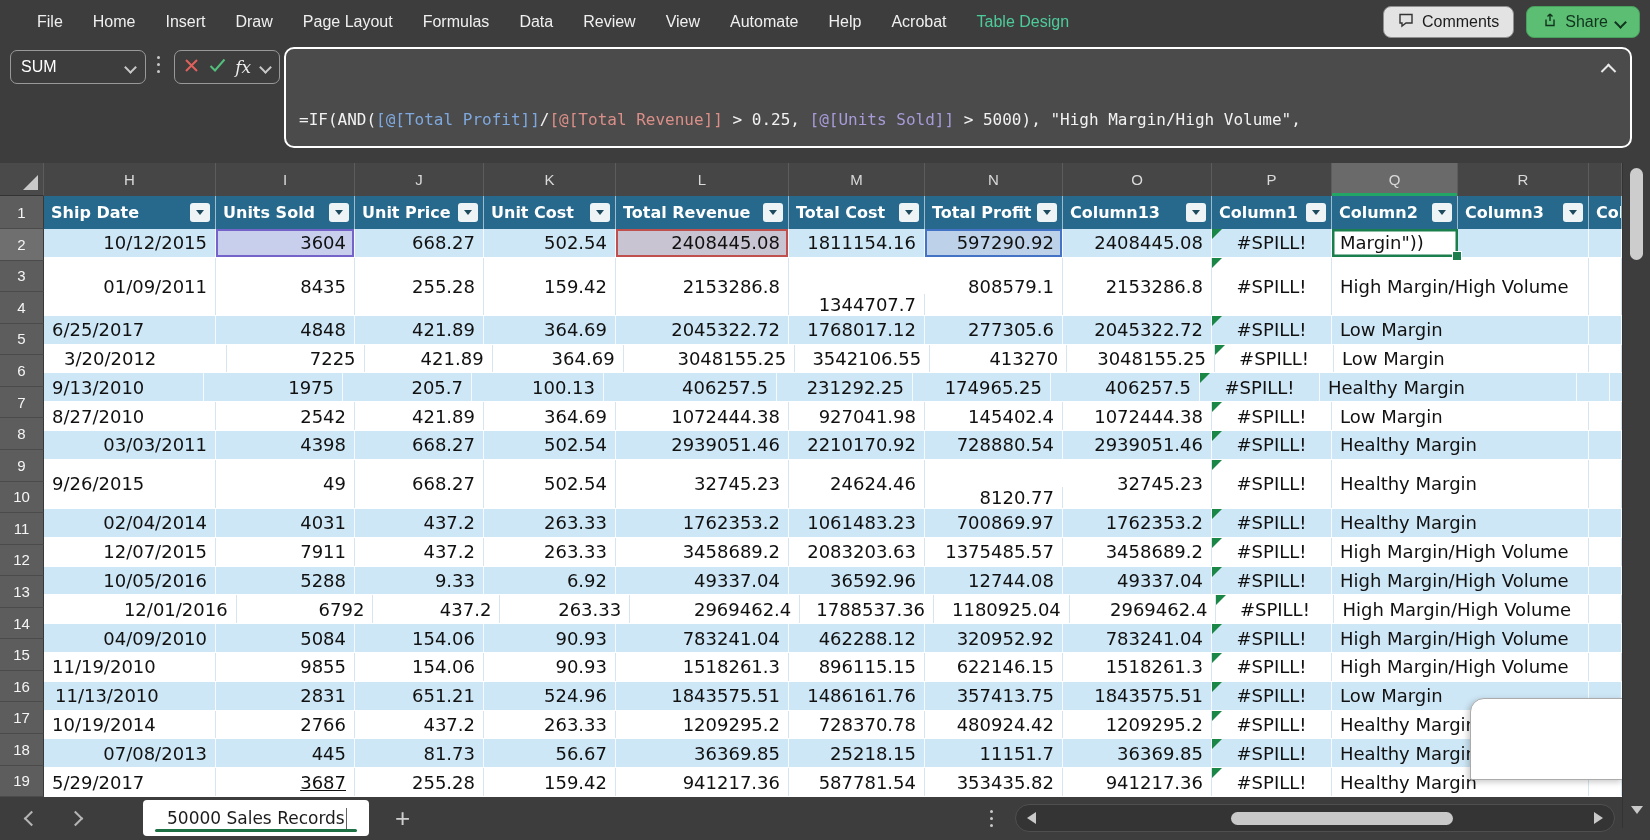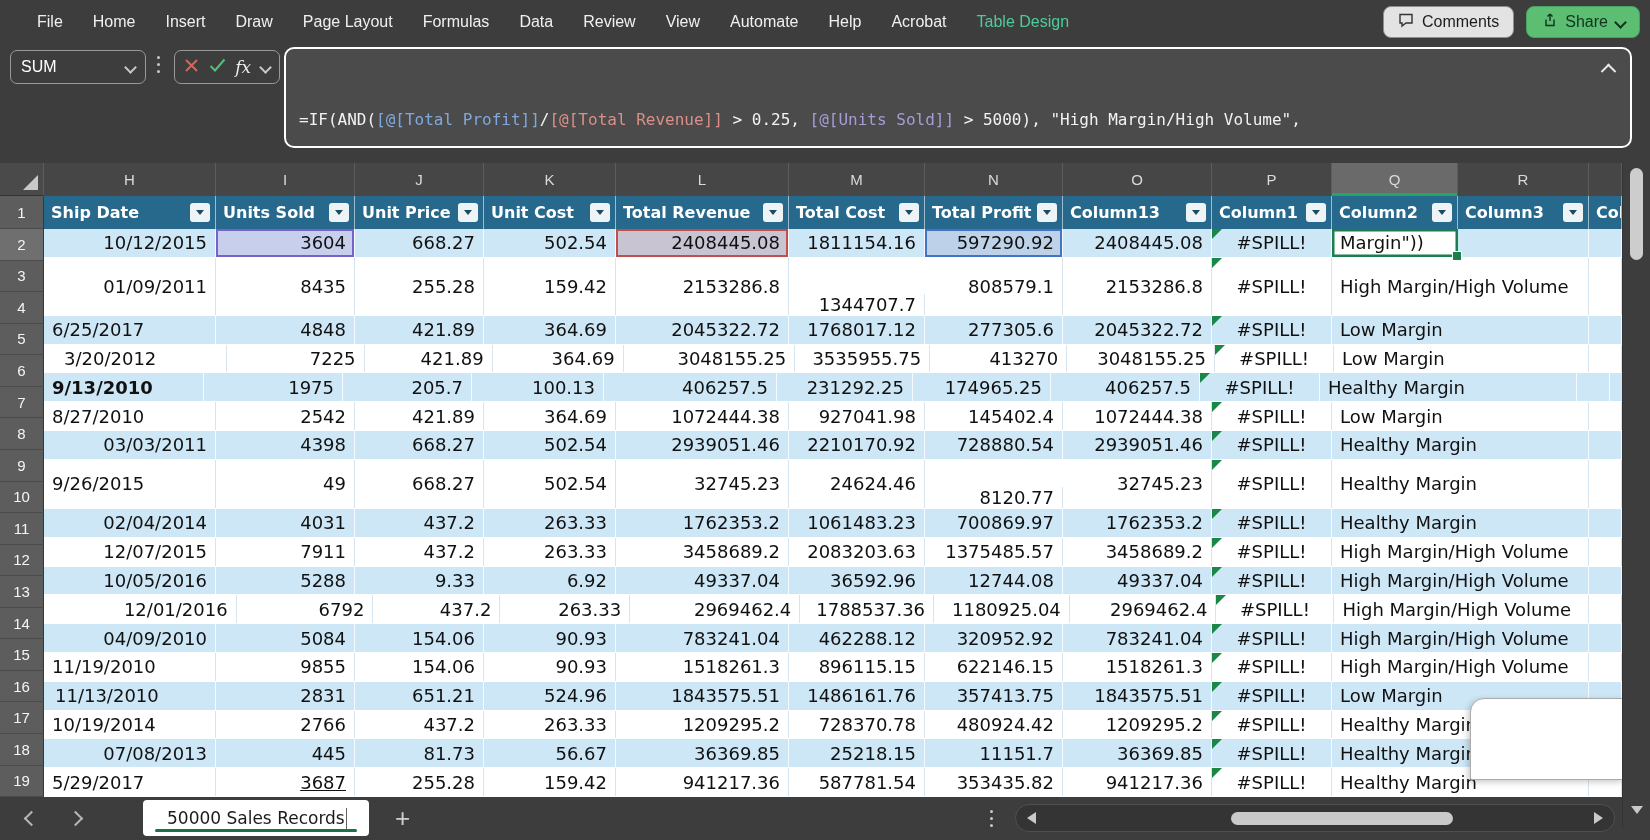--- a/index.html
+++ b/index.html
@@ -395,21 +395,21 @@
           <div class="cell a-right" style="width: 129px;">
             <span>421.89</span>
           </div>
           <div class="cell a-right" style="width: 132px;">
             <span>364.69</span>
           </div>
           <div class="cell a-right" style="width: 173px;">
             <span>3048155.25</span>
           </div>
           <div class="cell a-right" style="width: 136px;">
-            <span>3535955.75</span>
+            <span>3542106.55</span>
           </div>
           <div class="cell a-right" style="width: 138px;">
             <span>413270</span>
           </div>
           <div class="cell a-right" style="width: 149px;">
             <span>3048155.25</span>
           </div>
           <div class="cell a-center err" style="width: 120px;">
             <span>#SPILL!</span>
           </div>
@@ -417,21 +417,21 @@
             <span>Low Margin</span>
           </div>
           <div class="cell a-left" style="width: 131px;">
             <span></span>
           </div>
           <div class="cell a-left" style="width: 33px;">
             <span></span>
           </div>
         </div>
         <div class="drow banded">
-          <div class="cell a-left" style="width: 160px; font-weight: bold;">
+          <div class="cell a-left" style="width: 160px;">
             <span>9/13/2010</span>
           </div>
           <div class="cell a-right" style="width: 139px;">
             <span>1975</span>
           </div>
           <div class="cell a-right" style="width: 129px;">
             <span>205.7</span>
           </div>
           <div class="cell a-right" style="width: 132px;">
             <span>100.13</span>

